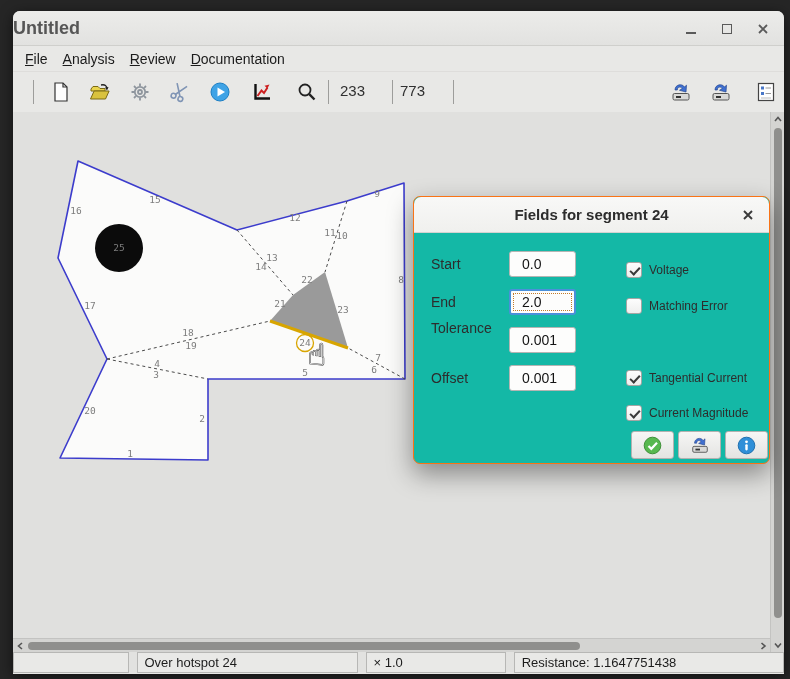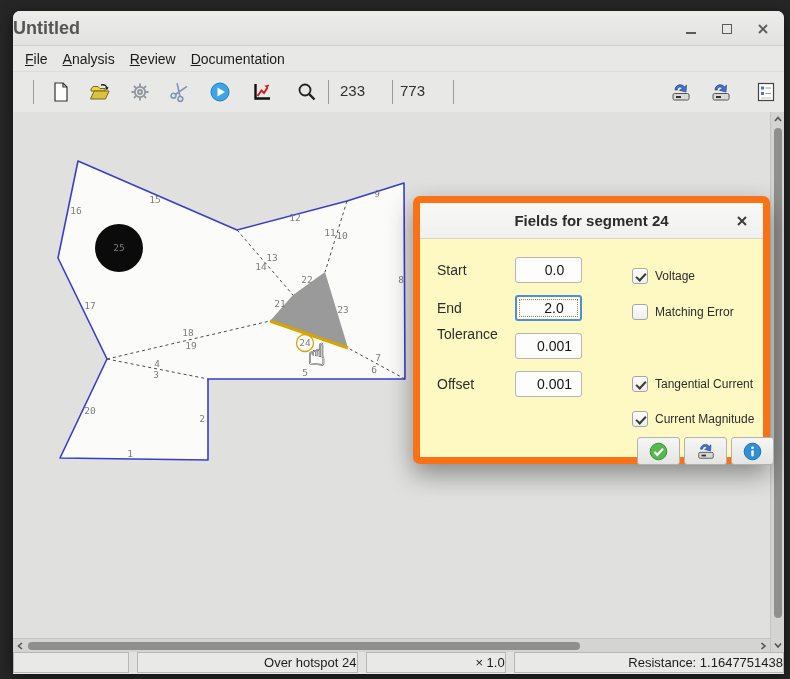--- a/index.html
+++ b/index.html
@@ -46,35 +46,35 @@
   .hscroll { position:absolute; left:0; top:627px; width:757px; height:14px;
              background:#d4d4d2; border-top:1px solid #c3c3c1; }
   .hthumb { position:absolute; left:15px; top:3px; width:552px; height:8px; background:#8f8f8d; border-radius:4px; }
   .sarrow { position:absolute; width:14px; height:14px; display:flex; align-items:center; justify-content:center; }
 
   
   .statusbar { position:absolute; left:0; top:641px; width:771px; height:21px;
                background:#e2e2e0; display:flex; }
   .scell { height:21px; border:1px solid #b7b7b5; background:#e9e9e7; font-size:13px;
            color:#1c1c1c; line-height:19px; padding-left:7px; white-space:nowrap; overflow:hidden; }
-  .scell + .scell { margin-left:8px;text-align:right; }
+  .scell + .scell { margin-left:8px; }
 
   
   .dialog { position:absolute; left:400px; top:185px; width:357px; height:268px;
-            background:#fef9c3; border:7px solid #f97316; border-radius:7px;
+            background:#14b8a6; border:1px solid #f97316; border-radius:7px;
             box-shadow:0 10px 26px rgba(0,0,0,.4); }
   .dialog-titlebar { position:relative; height:36px; border-bottom:1px solid #d3d3d1;
                      background:linear-gradient(#f8f8f7,#f0f0ee); border-radius:7px 7px 0 0; }
   .dialog-title { line-height:36px; text-align:center; font-weight:bold; font-size:15px; color:#2c2c2c; }
   .dialog-close { position:absolute; right:12px; top:9px; width:18px; height:18px;
                   display:flex; align-items:center; justify-content:center; }
   .field-label { position:absolute; left:17px; font-size:14px; color:#2d2d2d; line-height:26px; }
   .field-input { position:absolute; left:95px; width:67px; height:26px; background:#fdfdfc;
                  border:1px solid #b5b5b3; border-radius:3px; font-size:14px; color:#141414;
-                 line-height:24px; padding-left:12px;text-align:center; }
+                 line-height:24px; padding-left:12px; }
   .field-input.focused { border:2px solid #4a90d9; line-height:22px; padding-left:11px;
                  outline:1px dotted #c07c2a; outline-offset:-5px; }
   .cb-row { position:absolute; left:212px; height:20px; display:flex; align-items:center; }
   .cb-box { position:relative; width:16px; height:16px; border:1px solid #a6a6a4; border-radius:3px;
             background:linear-gradient(#fdfdfd,#efefee); margin-right:7px; flex:0 0 16px; }
   .cb-box.checked::after { content:""; position:absolute; left:2.5px; top:3.5px; width:8px; height:4px;
             border-left:2.4px solid #3a3a3a; border-bottom:2.4px solid #3a3a3a; transform:rotate(-47deg); }
   .cb-label { font-size:12px; color:#2d2d2d; white-space:nowrap; }
   .dlg-btn { position:absolute; top:234px; width:43px; height:28px; border:1px solid #b2b2b0;
              border-radius:3px; background:linear-gradient(#f6f6f5,#e4e4e2);

